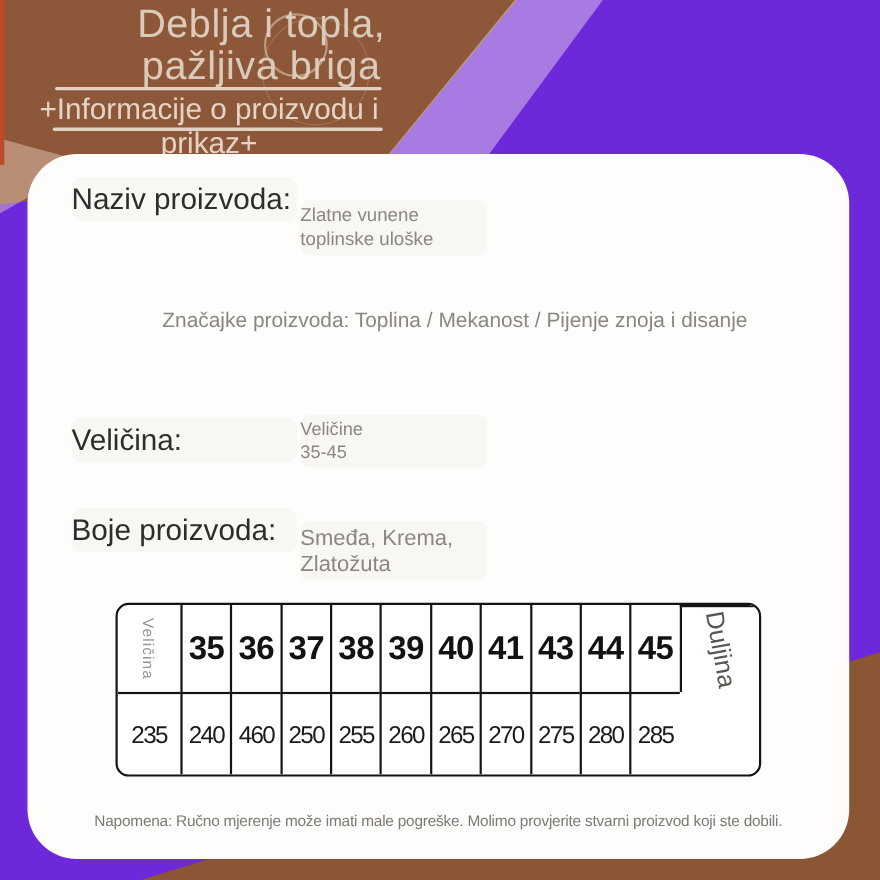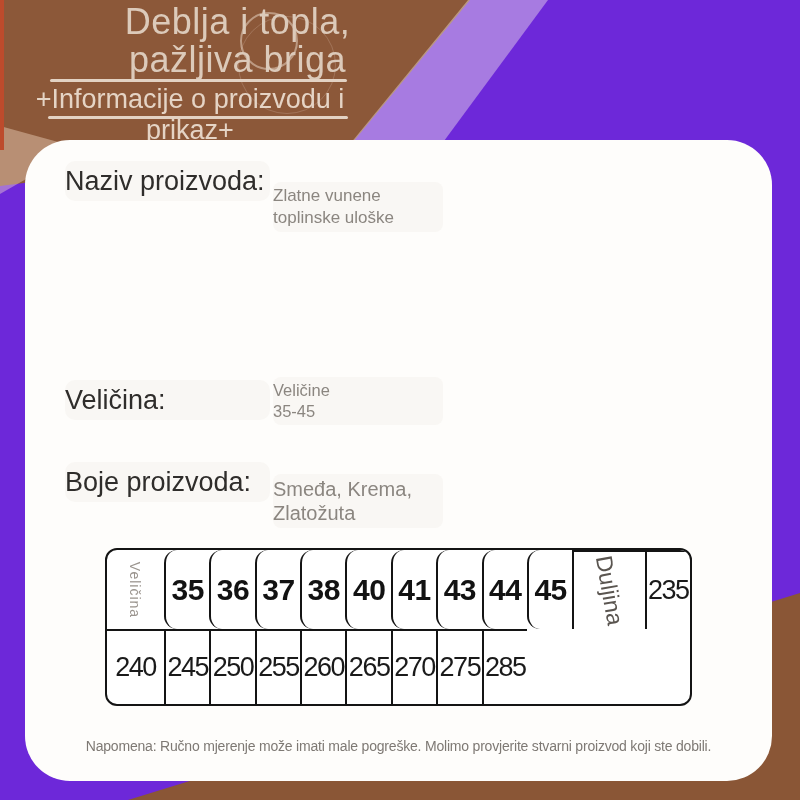--- a/index.html
+++ b/index.html
@@ -80,22 +80,22 @@
     left: 80px; top: 408px; width: 587px; height: 158px;
     display: grid; grid-template-columns: 57px repeat(11, 1fr);
     grid-template-rows: 79px 1fr;
     border: 2.5px solid #141414; border-radius: 12px;
     background: #fff; overflow: hidden;
   }
   .cell { display: flex; align-items: center; justify-content: center;
           border-left: 2.5px solid #141414; }
   .cell:nth-child(1), .cell:nth-child(13) { border-left: none; }
   .cell.r2 { border-top: 2.5px solid #141414; }
-  .cell.size-c { font-size: 30px; font-weight: 600; color: #121212; letter-spacing: -0.5px; border-radius: 13px; }
-  .cell.len-c  { font-size: 27px; font-weight: 400; color: #1a1a1a; letter-spacing: -1.5px; }
+  .cell.size-c { font-size: 30px; font-weight: 600; color: #121212; letter-spacing: -0.5px; }
+  .cell.len-c  { font-size: 22px; font-weight: 400; color: #1a1a1a; letter-spacing: -1.5px; }
   .rot90 { transform: rotate(90deg); white-space: nowrap;
            font-size: 14px; color: #9a948e; letter-spacing: 1px; }
   .rot80 { transform: rotate(80deg); white-space: nowrap;
            font-size: 23px; color: #5a5550; }
 
   
   .note {
     top: 594px; left: 20px; width: 707px; text-align: center;
     font-size: 14px; line-height: 24px; color: #7e7974; letter-spacing: -0.2px;
   }
@@ -120,54 +120,57 @@
   </div>
   <div class="abs rule rule-1"></div>
   <div class="abs banner-text">+Informacije o proizvodu i prikaz+</div>
   <div class="abs rule rule-2"></div>
 
   <div class="abs card">
 
     <div class="abs label-block label-naziv">Naziv proizvoda:</div>
     <div class="abs value-block value-naziv">Zlatne vunene toplinske uloške</div>
 
+    <div class="abs feat-line">Značajke proizvoda: Toplina / Mekanost / Pijenje znoja i disanje</div>
 
     <div class="abs label-block label-velicina">Veličina:</div>
     <div class="abs value-block value-velicina">
       <div>Veličine</div>
       <div>35-45</div>
     </div>
 
     <div class="abs label-block label-boje">Boje proizvoda:</div>
     <div class="abs value-block value-boje">Smeđa, Krema, Zlatožuta</div>
 
     <div class="abs size-table">
         <div class="cell hdr r1">
           <span class="rot90">Veličina</span>
         </div>
         <div class="cell size-c r1">35</div>
         <div class="cell size-c r1">36</div>
         <div class="cell size-c r1">37</div>
         <div class="cell size-c r1">38</div>
+        <div class="cell size-c r1">39</div>
         <div class="cell size-c r1">40</div>
         <div class="cell size-c r1">41</div>
         <div class="cell size-c r1">43</div>
         <div class="cell size-c r1">44</div>
         <div class="cell size-c r1">45</div>
         <div class="cell hdr r2">
           <span class="rot80">Duljina</span>
         </div>
         <div class="cell len-c r2">235</div>
         <div class="cell len-c r2">240</div>
-        <div class="cell len-c r2">245</div>
+        <div class="cell len-c r2">460</div>
         <div class="cell len-c r2">250</div>
         <div class="cell len-c r2">255</div>
         <div class="cell len-c r2">260</div>
         <div class="cell len-c r2">265</div>
         <div class="cell len-c r2">270</div>
         <div class="cell len-c r2">275</div>
+        <div class="cell len-c r2">280</div>
         <div class="cell len-c r2">285</div>
       </div>
 
     <div class="abs note">Napomena: Ručno mjerenje može imati male pogreške. Molimo provjerite stvarni proizvod koji ste dobili.</div>
   </div>
 
 </div>
 
 </body></html>

